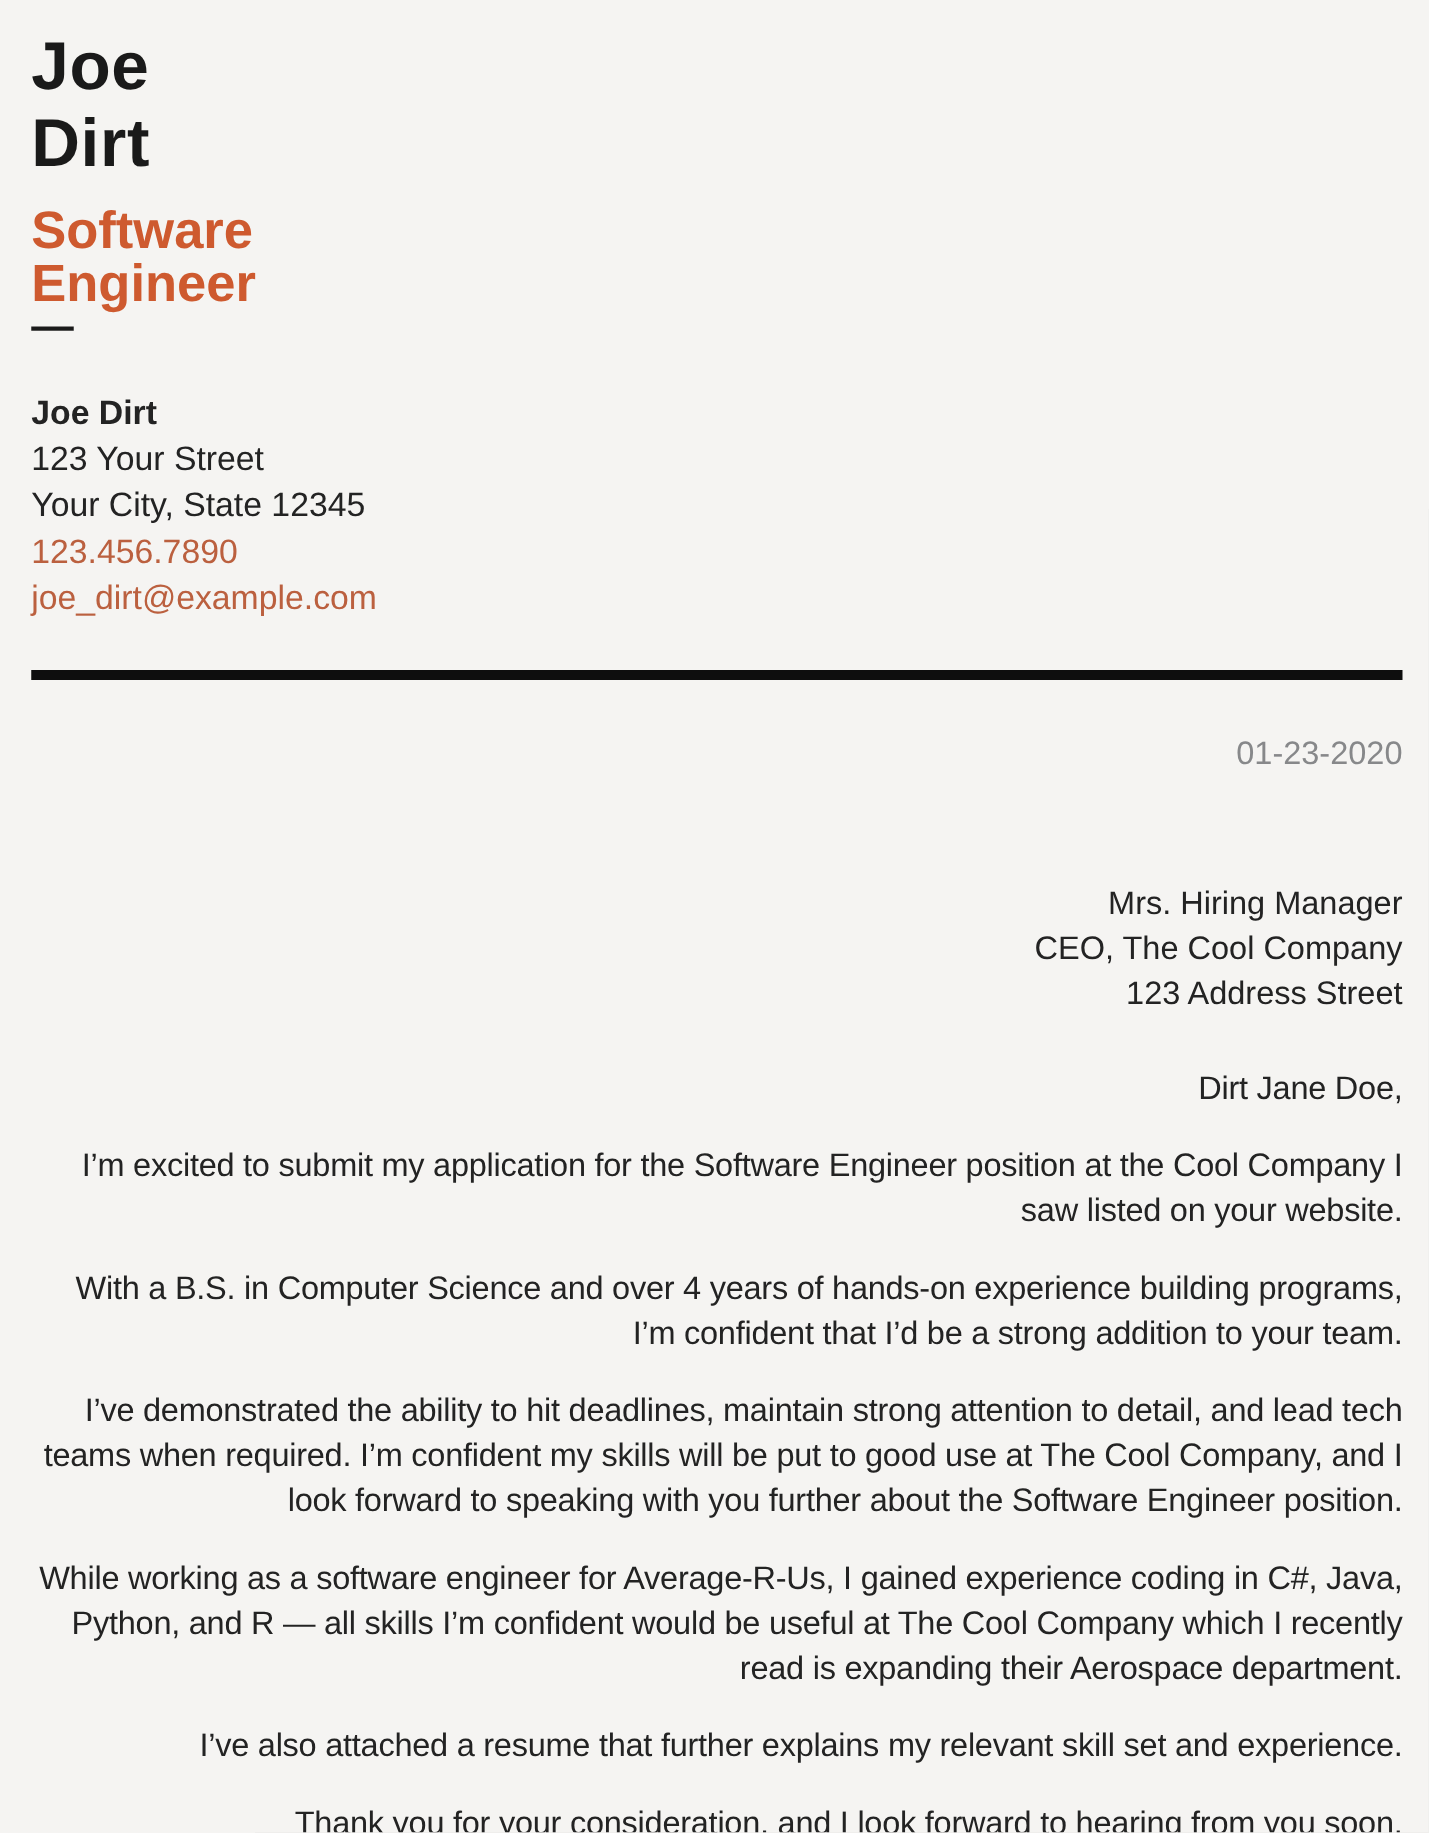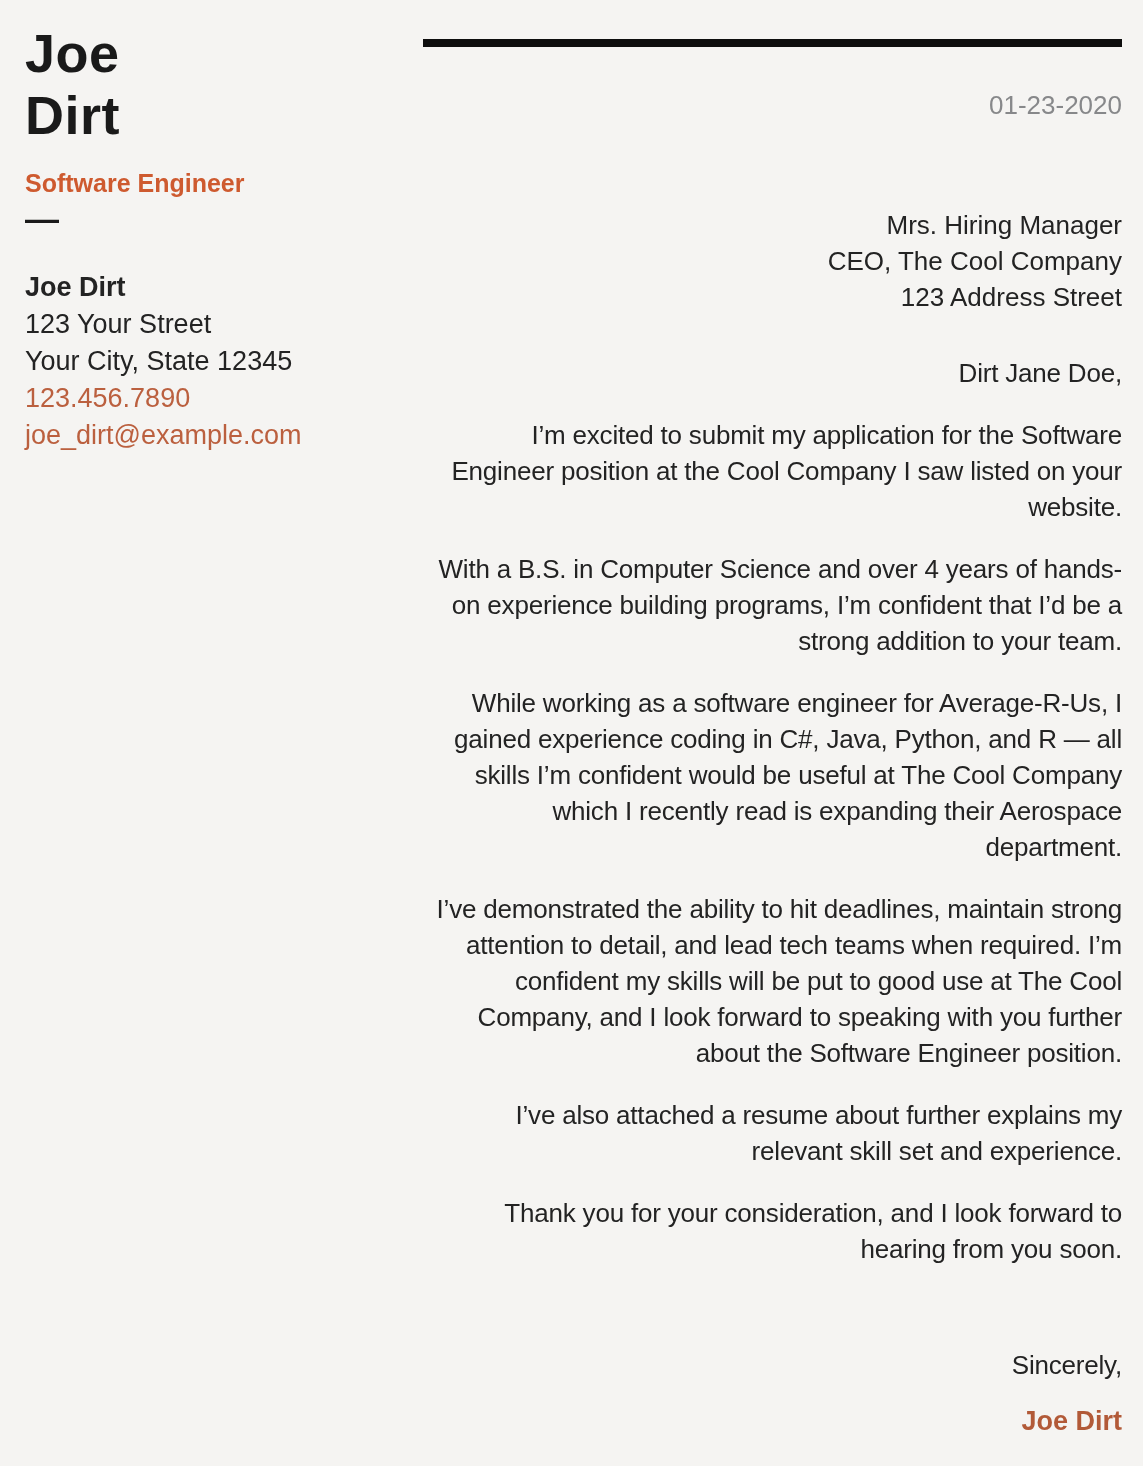--- a/index.html
+++ b/index.html
@@ -1,15 +1,15 @@
 <!DOCTYPE html>
 <html><head>
 <meta charset="utf-8">
 <style>
-  * { margin: 0; padding: 0; box-sizing: border-box; }
+  * { margin: 0; padding: 0; box-sizing: border-box; flex-direction: column; }
   html, body { background: #e9e9e7; }
   body { font-family: "Liberation Sans", "DejaVu Sans", sans-serif; }
 
   .page {
     width: 1143px;
     height: 1466px;
     background: #f5f4f2;
     margin: 0 auto;
     display: flex;
     overflow: hidden;
@@ -24,21 +24,21 @@
   .applicant-name {
     font-size: 54px;
     line-height: 62px;
     font-weight: 800;
     letter-spacing: 0.5px;
     color: #1a1a1a;
   }
   .applicant-name span { display: block; }
   .job-title {
     margin-top: 16px;
-    font-size: 25px;
+    font-size: 42px;
     line-height: 43px;
     font-weight: 700;
     color: #ce5a2f;
   }
   .dash-divider {
     margin-top: 2px;
     font-size: 34px;
     line-height: 22px;
     font-weight: 700;
     color: #1a1a1a;
@@ -122,22 +122,22 @@
     <div class="recipient">
       <div class="recipient-name">Mrs. Hiring Manager</div>
       <div class="recipient-title">CEO, The Cool Company</div>
       <div class="recipient-street">123 Address Street</div>
     </div>
 
     <div class="letter-body">
       <p class="salutation">Dirt Jane Doe,</p>
       <p class="para">I’m excited to submit my application for the Software Engineer position at the Cool Company I saw listed on your website.</p>
       <p class="para">With a B.S. in Computer Science and over 4 years of hands-on experience building programs, I’m confident that I’d be a strong addition to your team.</p>
+      <p class="para">I’ve demonstrated the ability to hit deadlines, maintain strong attention to detail, and lead tech teams when required. I’m confident my skills will be put to good use at The Cool Company, and I look forward to speaking with you further about the Software Engineer position.</p>
       <p class="para">While working as a software engineer for Average-R-Us, I gained experience coding in C#, Java, Python, and R — all skills I’m confident would be useful at The Cool Company which I recently read is expanding their Aerospace department.</p>
-      <p class="para">I’ve demonstrated the ability to hit deadlines, maintain strong attention to detail, and lead tech teams when required. I’m confident my skills will be put to good use at The Cool Company, and I look forward to speaking with you further about the Software Engineer position.</p>
-      <p class="para">I’ve also attached a resume about further explains my relevant skill set and experience.</p>
+      <p class="para">I’ve also attached a resume that further explains my relevant skill set and experience.</p>
       <p class="para">Thank you for your consideration, and I look forward to hearing from you soon.</p>
       <p class="closing">Sincerely,</p>
       <div class="signature">Joe Dirt</div>
     </div>
   </main>
 
 </div>
 
 </body></html>

